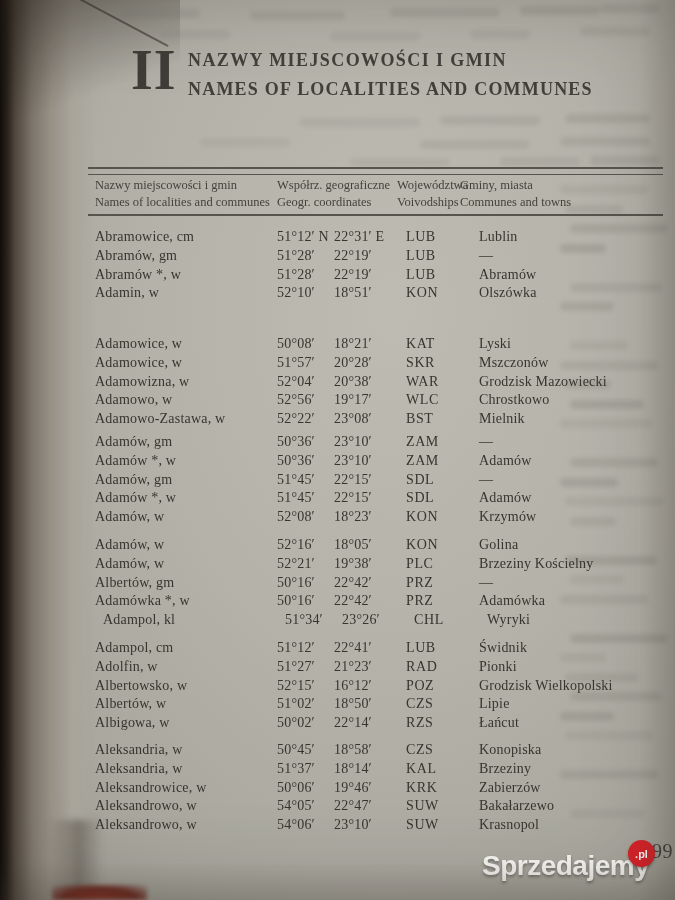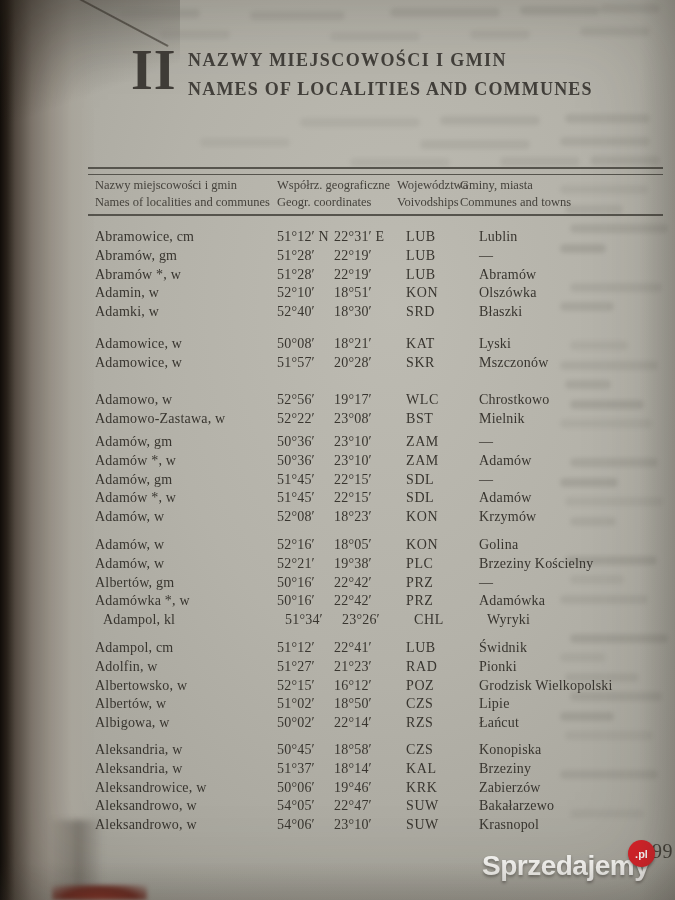--- a/index.html
+++ b/index.html
@@ -210,41 +210,41 @@
         <span class="cell voiv">LUB</span>
         <span class="cell commune">Abramów</span>
       </div>
       <div class="row" style="top: 285.4px;">
         <span class="cell name">Adamin, w</span>
         <span class="cell lat">52°10′</span>
         <span class="cell lon">18°51′</span>
         <span class="cell voiv">KON</span>
         <span class="cell commune">Olszówka</span>
       </div>
-      <div class="row" style="top: 304.2px;">
-        <span class="cell name">Adamki, w</span>
-        <span class="cell lat">52°40′</span>
-        <span class="cell lon">18°30′</span>
-        <span class="cell voiv">SRD</span>
-        <span class="cell commune">Błaszki</span>
-      </div>
       <div class="row" style="top: 336px;">
         <span class="cell name">Adamowice, w</span>
         <span class="cell lat">50°08′</span>
         <span class="cell lon">18°21′</span>
         <span class="cell voiv">KAT</span>
         <span class="cell commune">Lyski</span>
       </div>
       <div class="row" style="top: 354.8px;">
         <span class="cell name">Adamowice, w</span>
         <span class="cell lat">51°57′</span>
         <span class="cell lon">20°28′</span>
         <span class="cell voiv">SKR</span>
         <span class="cell commune">Mszczonów</span>
       </div>
+      <div class="row" style="top: 373.6px;">
+        <span class="cell name">Adamowizna, w</span>
+        <span class="cell lat">52°04′</span>
+        <span class="cell lon">20°38′</span>
+        <span class="cell voiv">WAR</span>
+        <span class="cell commune">Grodzisk Mazowiecki</span>
+      </div>
       <div class="row" style="top: 392.4px;">
         <span class="cell name">Adamowo, w</span>
         <span class="cell lat">52°56′</span>
         <span class="cell lon">19°17′</span>
         <span class="cell voiv">WLC</span>
         <span class="cell commune">Chrostkowo</span>
       </div>
       <div class="row" style="top: 411.2px;">
         <span class="cell name">Adamowo-Zastawa, w</span>
         <span class="cell lat">52°22′</span>

